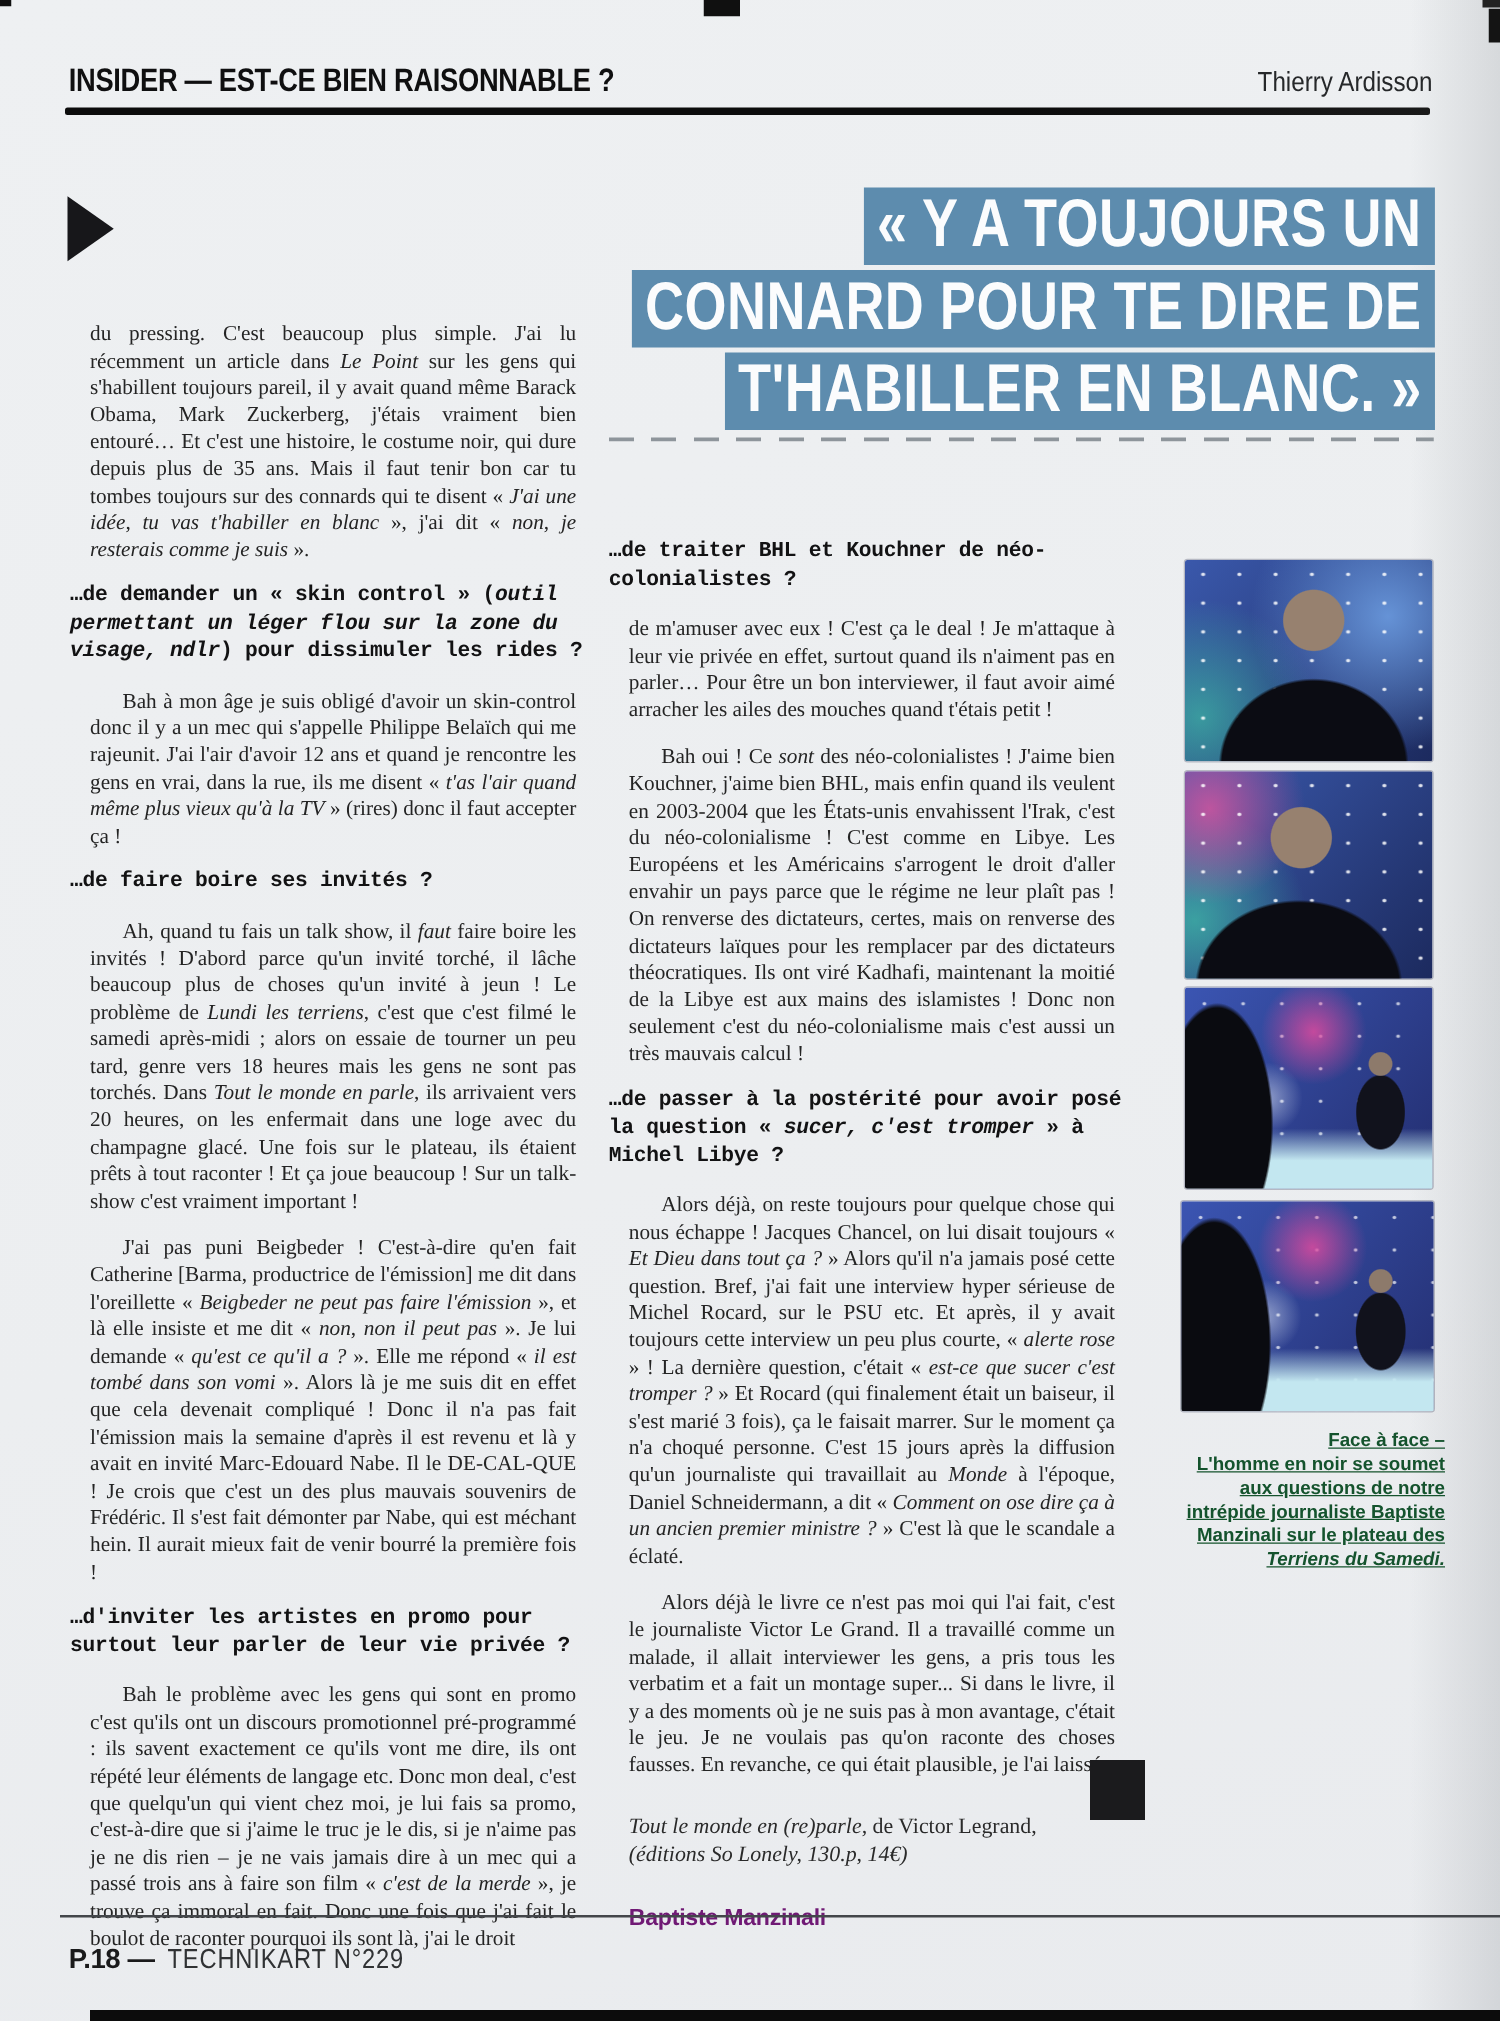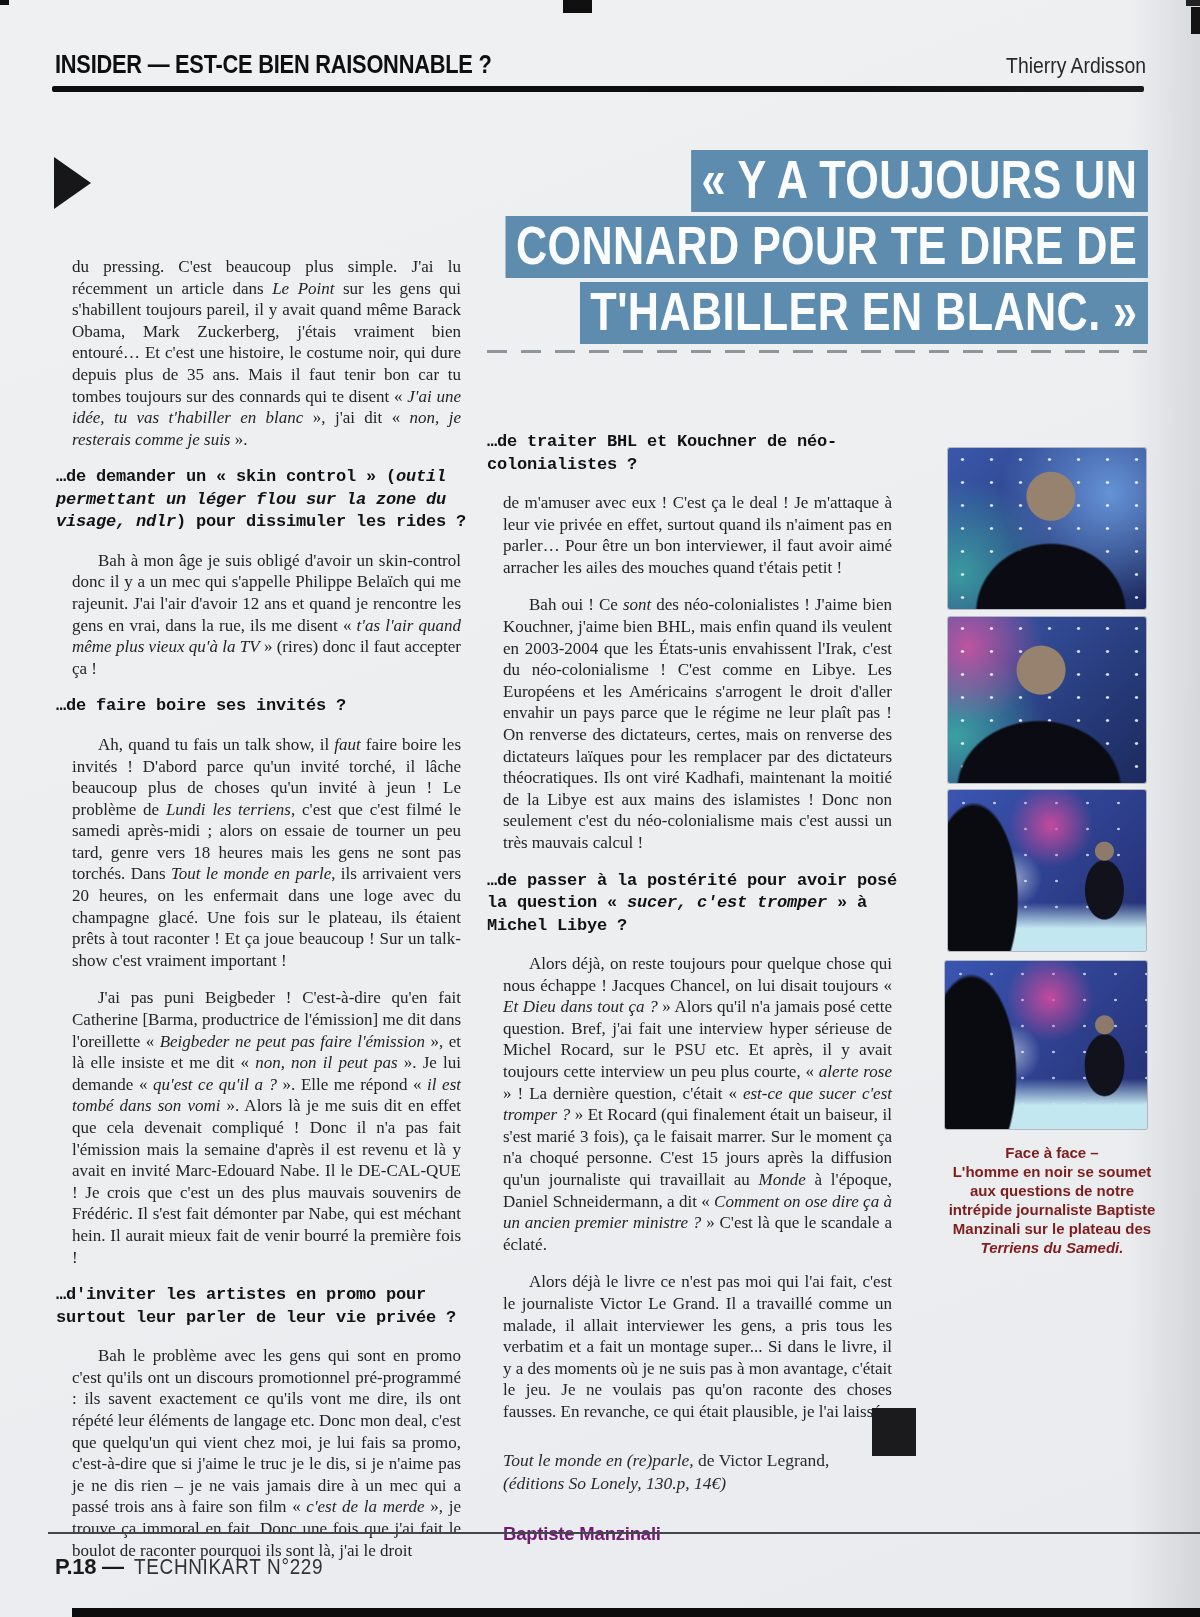--- a/index.html
+++ b/index.html
@@ -75,21 +75,21 @@
       radial-gradient(circle at 52% 22%, rgba(221,74,158,.85), rgba(221,74,158,0) 26%),
       radial-gradient(circle at 33% 55%, rgba(240,248,255,.5), rgba(240,248,255,0) 18%),
       linear-gradient(to top, #c3e7f0 0 14%, rgba(195,231,240,0) 30%),
       radial-gradient(rgba(255,255,255,.7) 1px, transparent 2px),
       linear-gradient(130deg,#3b55b2,#232e70);
     background-size:auto,auto,auto,auto,auto,auto,31px 26px,auto;}
   #ph3{top:790px;height:161px;}
   #ph4{left:945px;top:961px;width:202px;height:168px;}
 
   .caption{left:948px;top:1143px;width:208px;font-family:"Liberation Sans",sans-serif;font-weight:700;
-    font-size:15px;line-height:19px;color:#7f1d1d;text-align:center;}
+    font-size:15px;line-height:19px;color:#14532d;text-align:right;text-decoration:underline;}
   .caption .blk-byline,.caption .blk-cont{margin:0;font-size:15px;}
 
   .black-square{left:872px;top:1408px;width:44px;height:48px;background:#1b1b1d;}
 
   
   .footer-rule{left:48px;right:0;top:1532px;height:2px;background:#43464a;}
   .footer{left:55px;top:1554px;font-family:"Liberation Sans",sans-serif;font-size:22px;color:#1a1a1b;white-space:nowrap;}
   .footer .pnum{font-weight:700;letter-spacing:-.3px;}
   .footer .mag{display:inline-block;font-weight:400;color:#303234;transform:scaleX(.86);
     transform-origin:0 50%;letter-spacing:.8px;margin-left:4px;}

